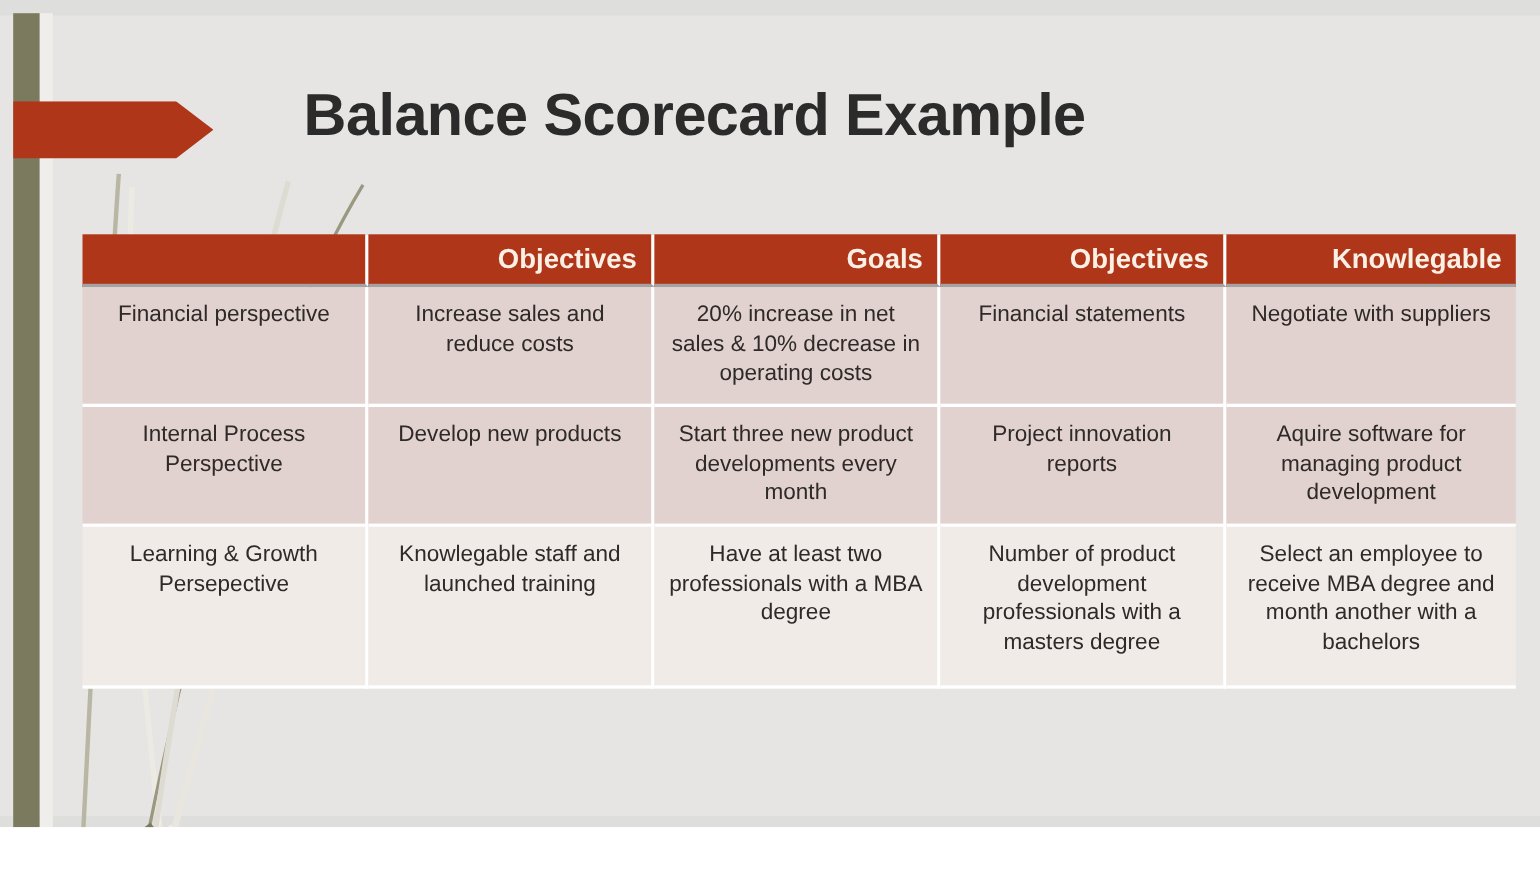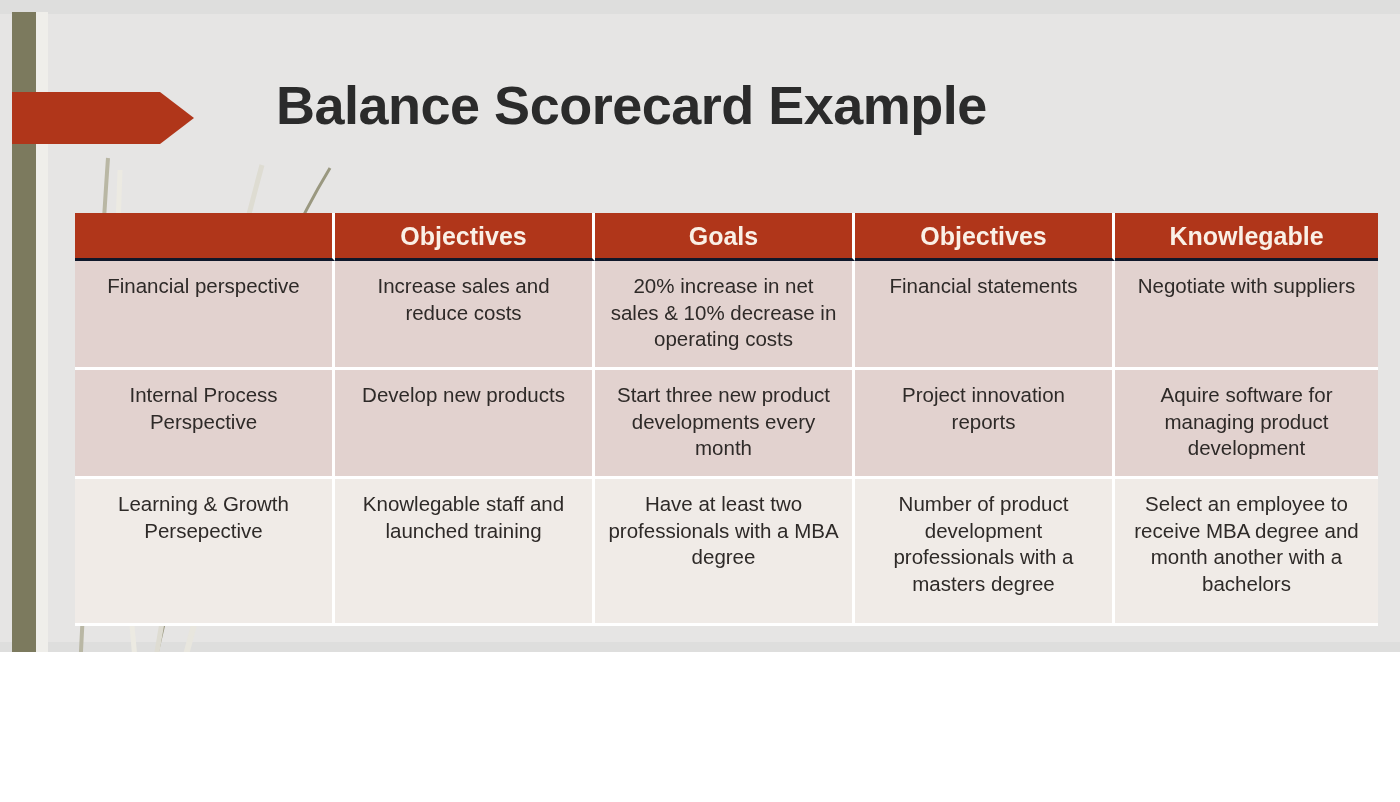--- a/index.html
+++ b/index.html
@@ -7,21 +7,21 @@
     margin: 0;
     padding: 0;
     background: #ffffff;
   }
   body {
     font-family: "Liberation Sans", sans-serif;
   }
   #slide {
     position: relative;
     width: 1400px;
-    height: 652px;
+    height: 752px;
     background: #e6e5e4;
     overflow: hidden;
   }
   
   .top-band {
     position: absolute;
     left: 0;
     top: 0;
     width: 1400px;
     height: 14px;
@@ -101,22 +101,22 @@
     border-right: none;
   }
   .scorecard thead th {
     background: #b0361a;
     color: #faf0e6;
     font-size: 25px;
     font-weight: bold;
     height: 22px;
     padding-top: 9px;
     padding-bottom: 7px;
-    text-align: center;
-    border-bottom: 3px solid #0f172a;
+    text-align: right;
+    border-bottom: 3px solid #a3a3a3;
   }
   .scorecard tbody td {
     font-size: 20.5px;
     line-height: 1.3;
     color: #2e2a28;
     text-align: center;
   }
   tr.tint-dark td { background: #e2d2cf; }
   tr.tint-light td { background: #f0ebe7; }
 

